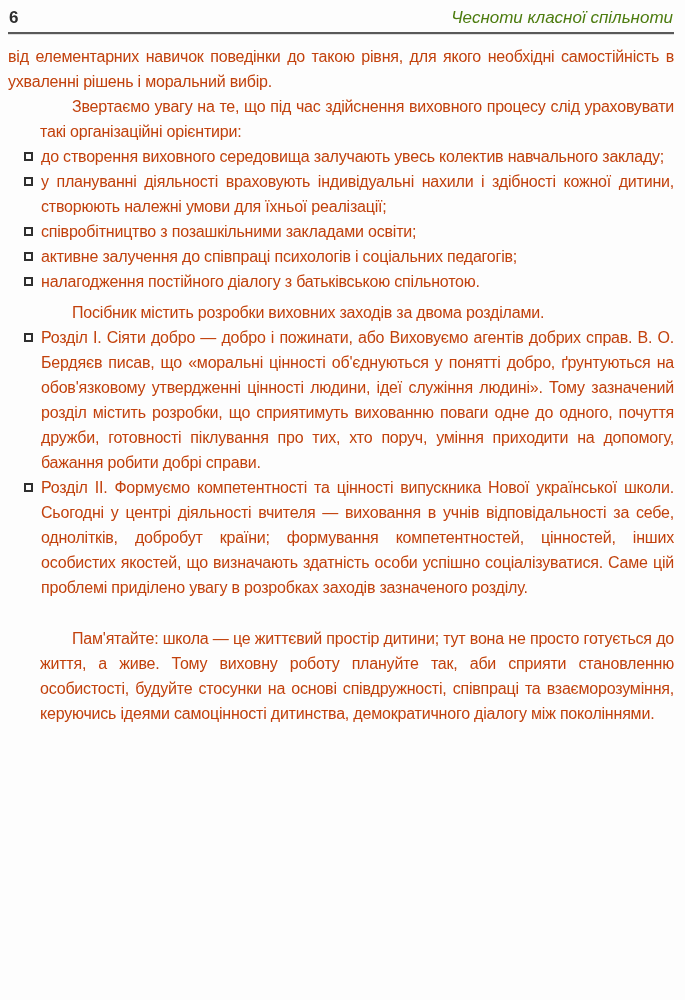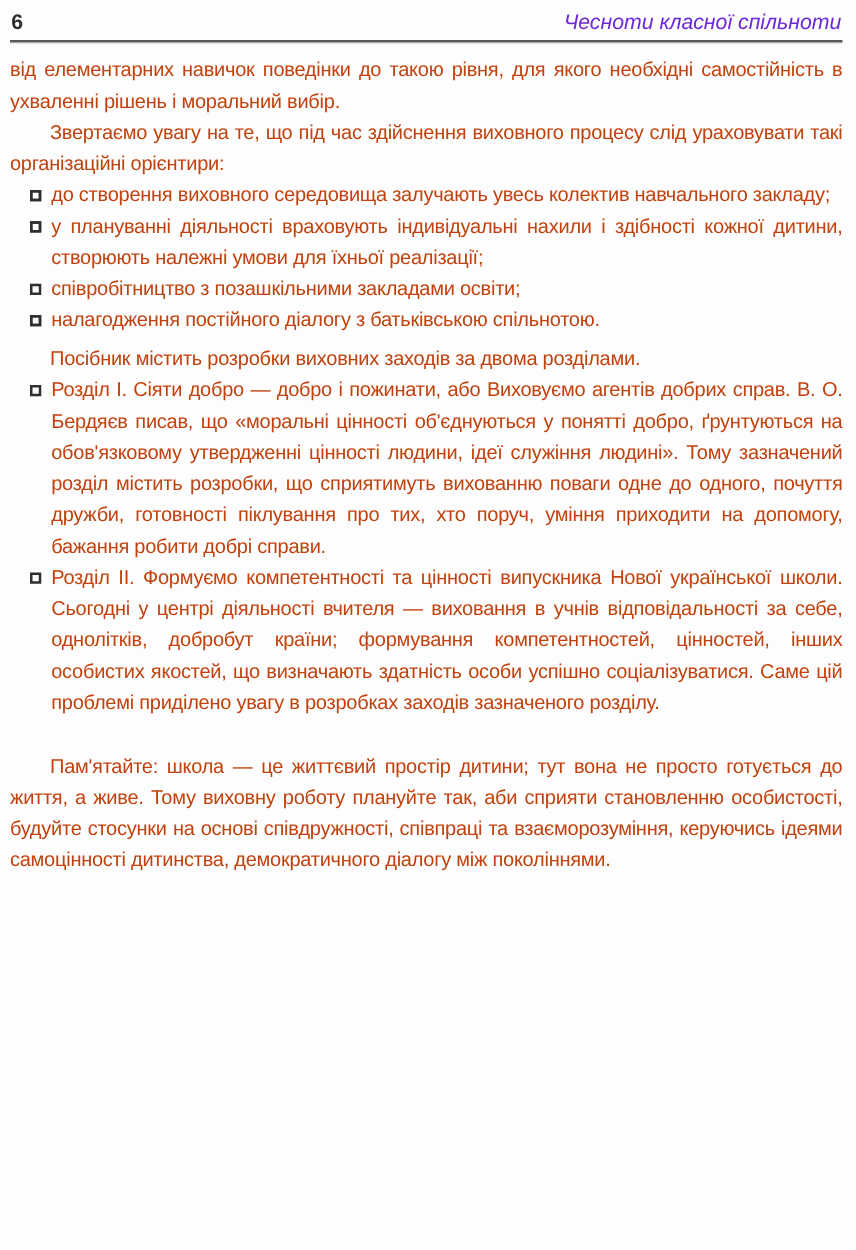--- a/index.html
+++ b/index.html
@@ -21,37 +21,37 @@
   
   .hdr {
     display: flex;
     justify-content: space-between;
     align-items: baseline;
     font-size: 17px;
     line-height: 20px;
     padding: 2px 1px 4px 1px;
   }
   .hdr .pgnum { font-weight: bold; color: #2e2e2e; }
-  .hdr .runtitle { font-style: italic; color: #6d28d9; }
+  .hdr .runtitle { font-style: italic; color: #4d7c0f; }
   .rule {
     height: 0;
     border-top: 2px solid #595959;
     box-shadow: 0 1px 0 rgba(0,0,0,0.12);
     margin: 0 0 10px 0;
   }
   
   .bodytext {
     font-size: 16px;
     line-height: 25px;
     text-align: justify;
     letter-spacing: -0.2px;
     color: #c2410c;
   }
   .bodytext p { margin: 0; }
-  p.indent { text-indent: 32px; }
+  p.indent { text-indent: 32px; margin-left: 32px; }
   .gap-small { margin-top: 6px !important; }
   .gap-large { margin-top: 26px !important; }
   ul.sqlist {
     list-style: none;
     margin: 0;
     padding: 0;
   }
   ul.sqlist li {
     position: relative;
     padding-left: 33px;
@@ -85,21 +85,21 @@
     <p><span>від елементарних навичок поведінки до такою рівня, для якого необхідні самостійність в ухваленні рішень і моральний вибір.</span></p>
 
     <p class="indent"><span>Звертаємо увагу на те, що під час здійснення виховного процесу слід ураховувати такі організаційні орієнтири:</span></p>
 
     <ul class="sqlist">
       <li><span class="sq"></span></li>
       <li><span class="sq"></span><span>до створення виховного середовища залучають увесь колектив навчального закладу;</span></li>
       <li><span class="sq"></span></li>
       <li><span class="sq"></span><span>у плануванні діяльності враховують індивідуальні нахили і здібності кожної дитини, створюють належні умови для їхньої реалізації;</span></li>
       <li><span class="sq"></span><span>співробітництво з позашкільними закладами освіти;</span></li>
-      <li><span class="sq"></span></li>
+      <li><span class="sq"></span><span>активне залучення до співпраці психологів і соціальних педагогів;</span></li>
       <li><span class="sq"></span><span>налагодження постійного діалогу з батьківською спільнотою.</span></li>
     </ul>
 
     <p class="indent gap-small"><span>Посібник містить розробки виховних заходів за двома розділами.</span></p>
 
     <ul class="sqlist">
       <li><span class="sq"></span><span>Розділ I. </span><span class="it">Сіяти добро — добро і пожинати, або Виховуємо агентів добрих справ.</span><span> В. О. Бердяєв писав, що «моральні цінності об'єднуються у понятті добро, ґрунтуються на обов'язковому утвердженні цінності людини, ідеї служіння людині». Тому зазначений розділ містить розробки, що сприятимуть вихованню поваги одне до одного, почуття дружби, готовності піклування про тих, хто поруч, уміння приходити на допомогу, бажання робити добрі справи.</span></li>
       <li><span class="sq"></span><span>Розділ II. </span><span class="it">Формуємо компетентності та цінності випускника Нової української школи.</span><span> Сьогодні у центрі діяльності вчителя — виховання в учнів відповідальності за себе, однолітків, добробут країни; формування компетентностей, цінностей, інших особистих якостей, що визначають здатність особи успішно соціалізуватися. Саме цій проблемі приділено увагу в розробках заходів зазначеного розділу.</span></li>
     </ul>
 

